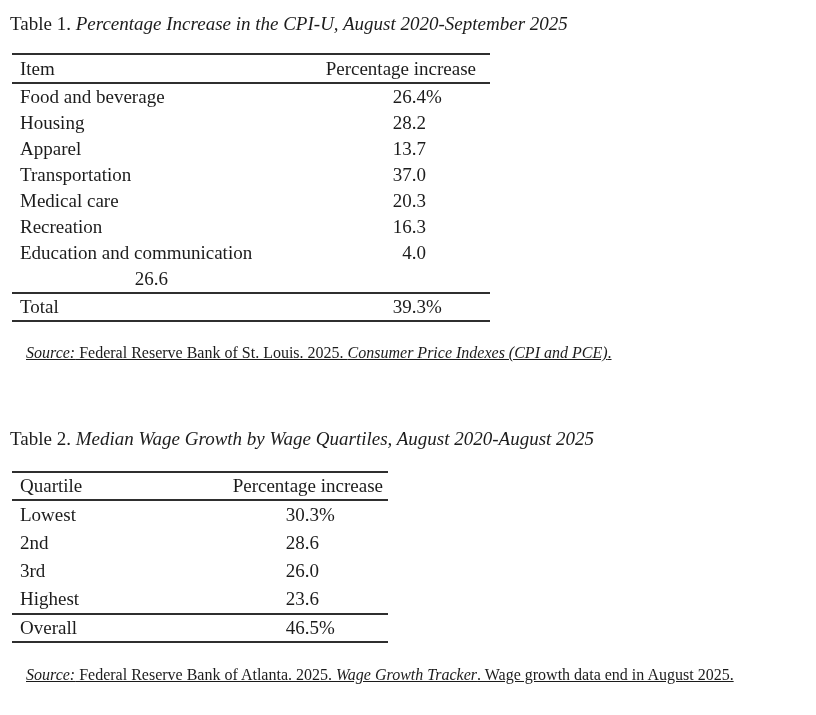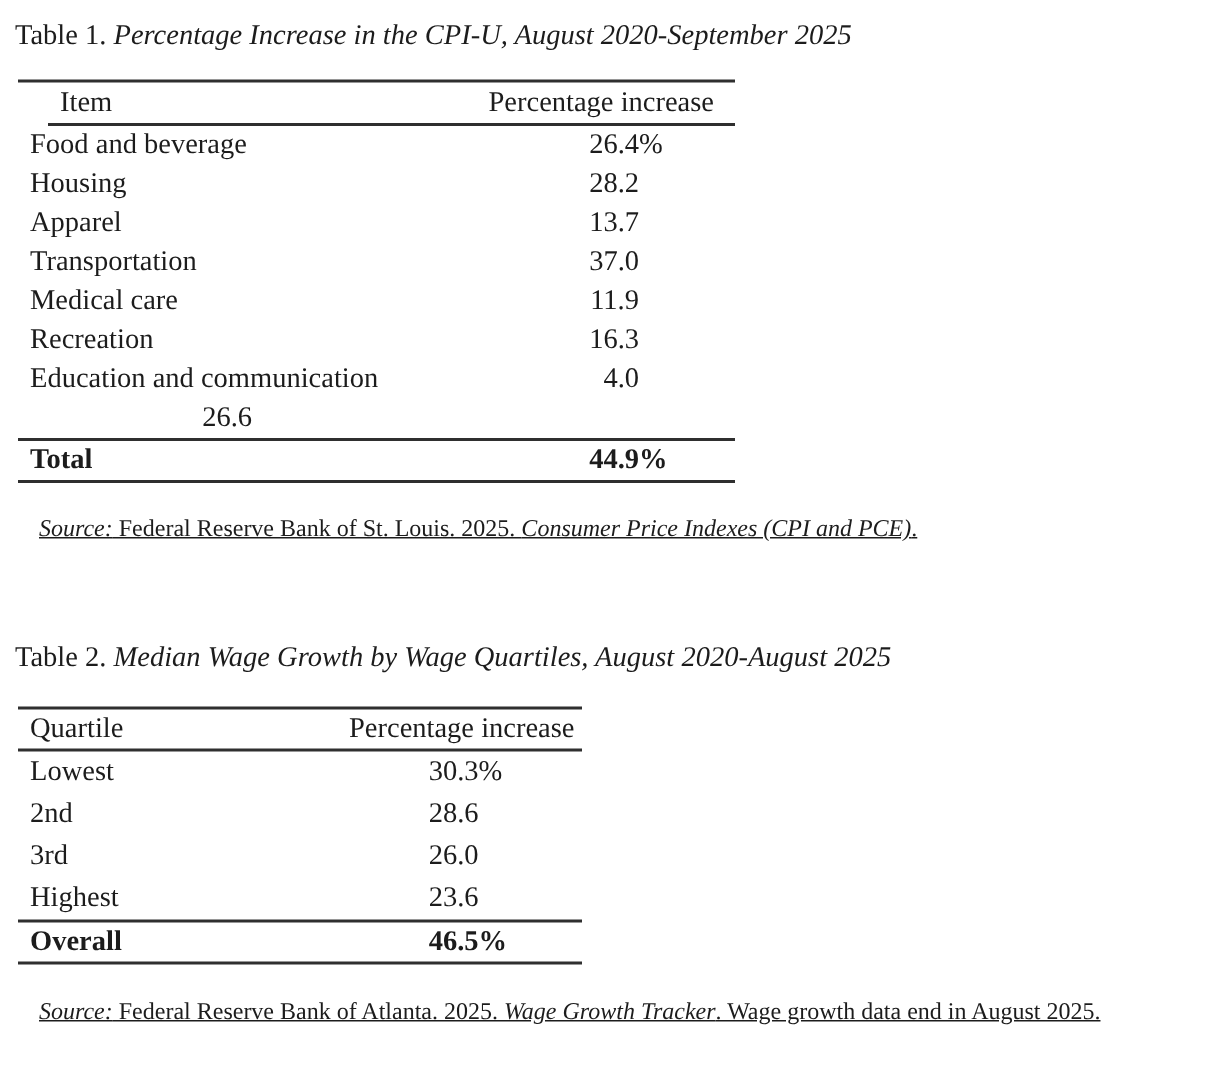--- a/index.html
+++ b/index.html
@@ -21,30 +21,30 @@
     border-bottom:2px solid #2f2f2f;
   }
   .tbl1 { width:478px; margin-top:17px; }
   .tbl2 { width:376px; margin-top:20px; }
 
   .hrow {
     display:flex; align-items:center;
     border-bottom:2px solid #2f2f2f;
     font-size:19px;
   }
-  .tbl1 .hrow { height:27px;margin-left:20px; }
+  .tbl1 .hrow { height:27px; }
   .tbl2 .hrow { height:26px; }
   .hitem { flex:1; padding-left:8px; white-space:nowrap; }
   .tbl1 .hval { margin-right:14px; white-space:nowrap; }
   .tbl2 .hval { margin-right:5px;  white-space:nowrap; }
 
   .drow { display:flex; align-items:center; font-size:19px; }
   .tbl1 .drow { height:26px; }
   .tbl2 .drow { height:28px; }
-  .total-row { border-top:2px solid #2f2f2f;font-weight:bold; }
+  .total-row { border-top:2px solid #2f2f2f; }
   .tbl1 .total-row, .tbl2 .total-row { height:26px; }
 
   .citem { flex:1; padding-left:8px; white-space:nowrap; }
   .cval { display:flex; }
   .tbl1 .cval { width:171px; margin-right:49px; }
   .tbl2 .cval { width:160px; margin-right:53px; }
   .num  { flex:1; text-align:right; }
   .unit { width:15px; text-align:left; }
   .tbl2 .unit { width:16px; }
 
@@ -92,21 +92,21 @@
     <div class="drow">
       <span class="citem">Transportation</span>
       <span class="cval">
           <span class="num">37.0</span>
           <span class="unit"></span>
         </span>
     </div>
     <div class="drow">
       <span class="citem">Medical care</span>
       <span class="cval">
-          <span class="num">11.9</span>
+          <span class="num">20.3</span>
           <span class="unit"></span>
         </span>
     </div>
     <div class="drow">
       <span class="citem">Recreation</span>
       <span class="cval">
           <span class="num">16.3</span>
           <span class="unit"></span>
         </span>
     </div>
@@ -120,21 +120,21 @@
     <div class="drow">
       <span class="cval">
           <span class="num">26.6</span>
           <span class="unit"></span>
         </span>
     </div>
 
     <div class="drow total-row">
       <span class="citem">Total</span>
       <span class="cval">
-          <span class="num">44.9</span>
+          <span class="num">39.3</span>
           <span class="unit">%</span>
         </span>
     </div>
   </div>
 
   <div class="source source1">
     <span class="src-label">Source:</span><span> Federal Reserve Bank of St. Louis. 2025. </span><span class="src-italic">Consumer Price Indexes (CPI and PCE)</span><span>.</span>
   </div>
 
   <div class="caption caption2">

